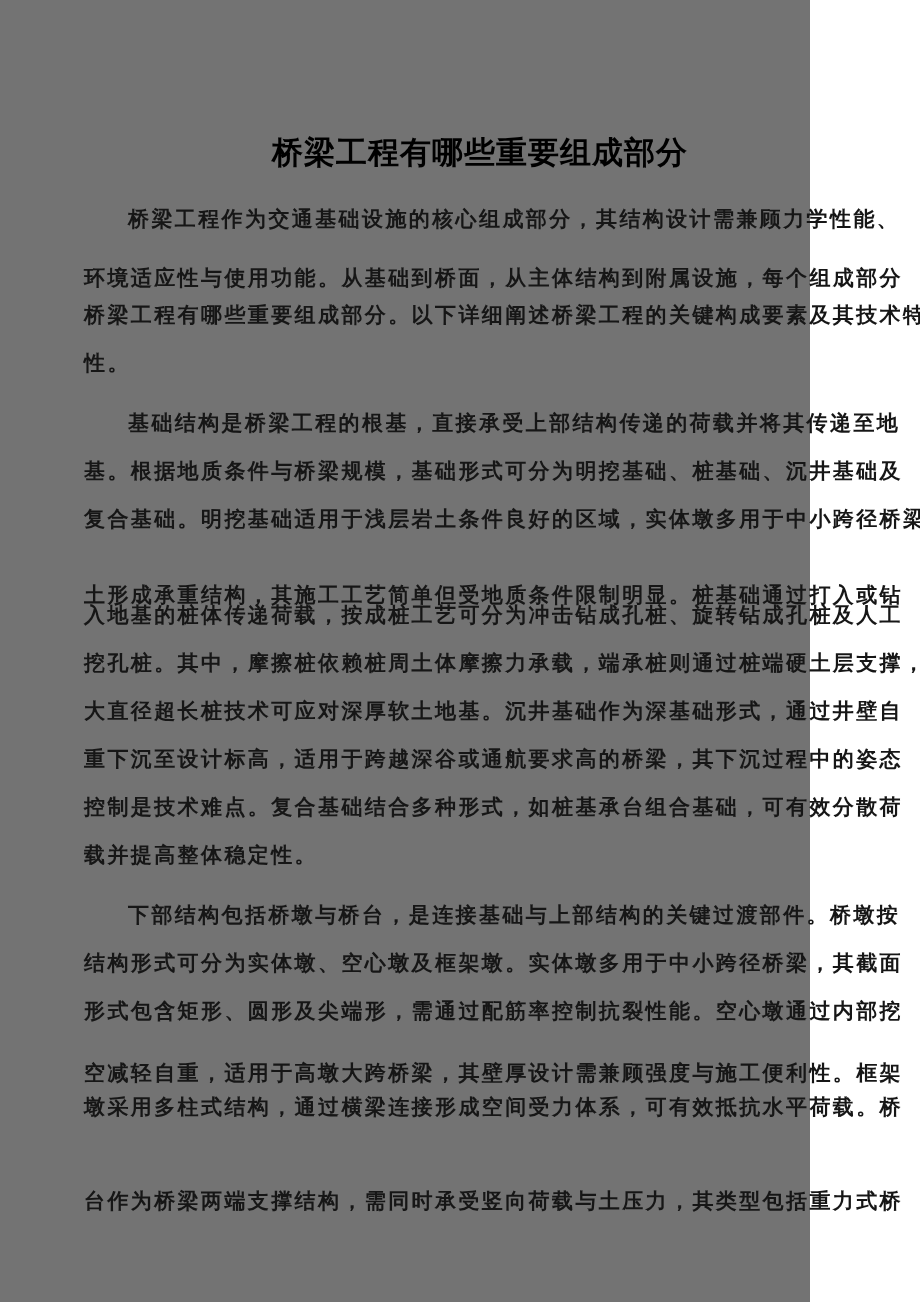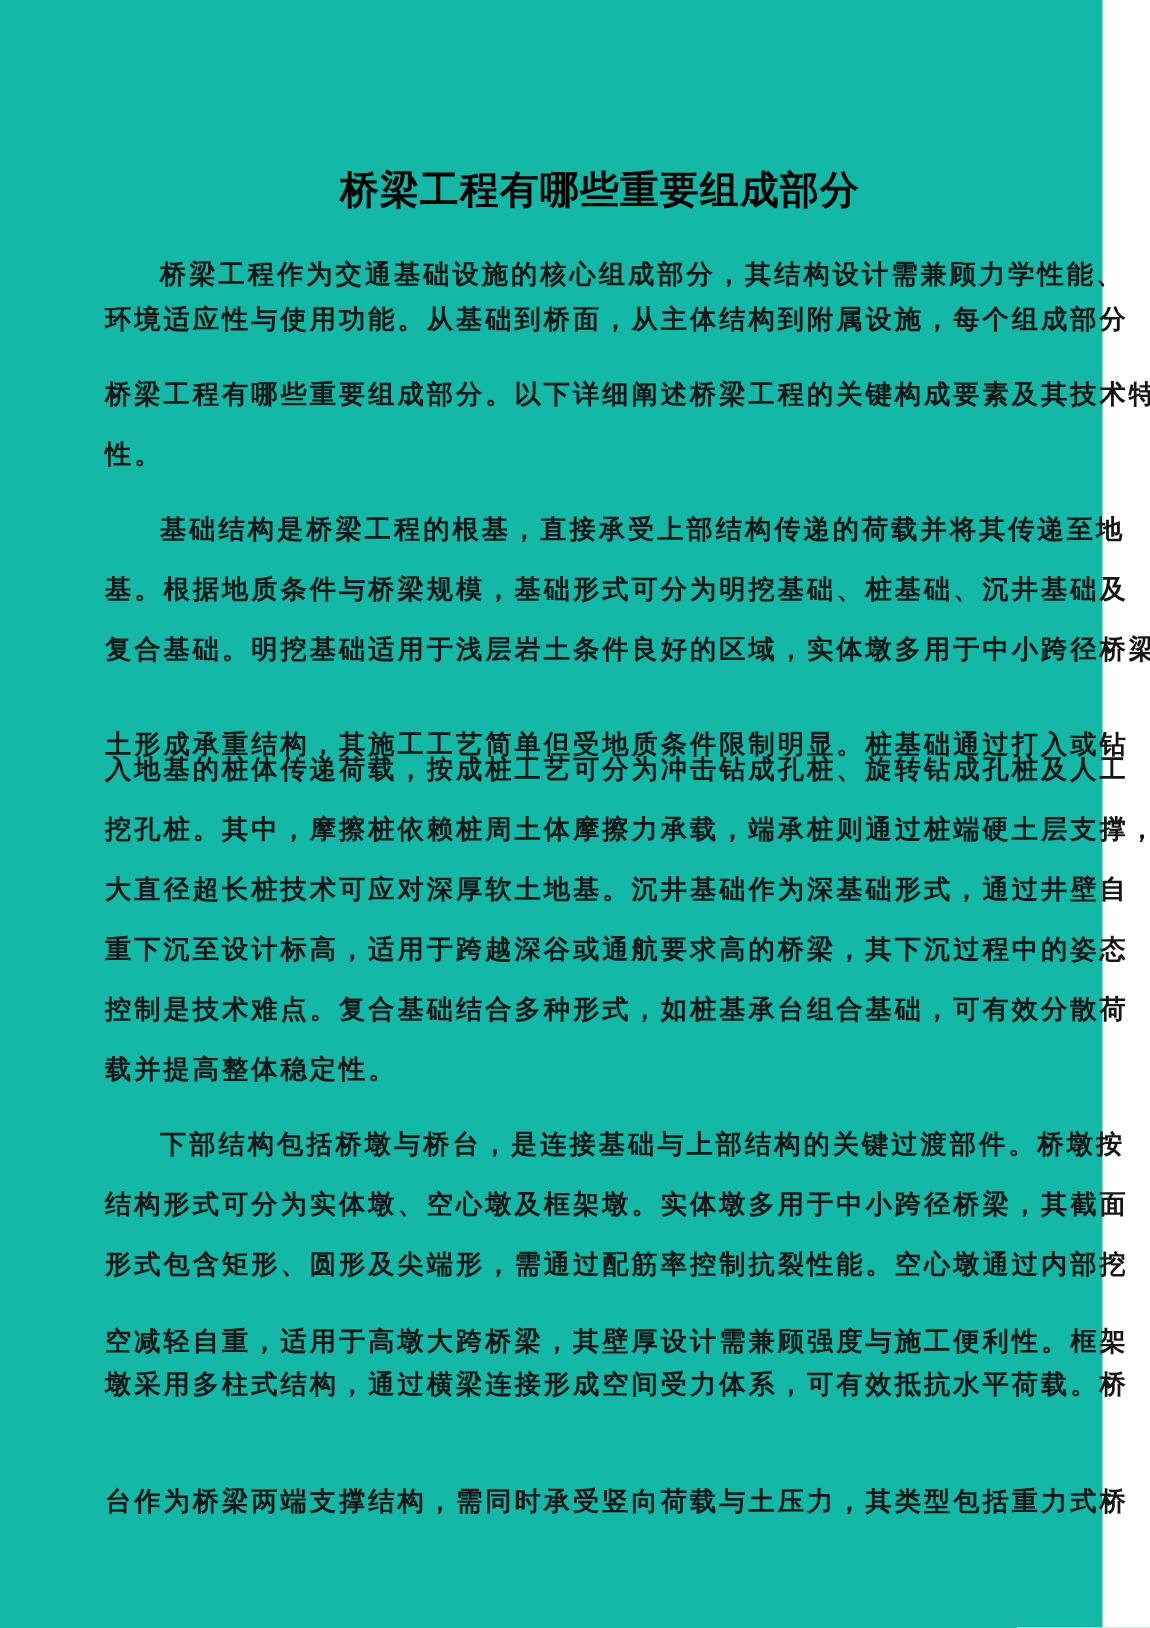--- a/index.html
+++ b/index.html
@@ -11,23 +11,23 @@
       width: 920px;
       height: 1302px;
       position: relative;
       overflow: hidden;
       font-family: "DejaVu Serif", "Liberation Serif", serif;
       color: #111111;
     }
     .page {
       position: absolute;
       left: 0; top: 0;
-      width: 882px;
+      width: 810px;
       height: 1302px;
-      background: #14b8a6;
+      background: #737373;
     }
     .title {
       position: absolute;
       left: 272px;
       top: 128px;
       width: 460px;
       height: 48px;
       font-family: "DejaVu Sans", "Liberation Sans", sans-serif;
       font-weight: bold;
       font-size: 31px;
@@ -51,21 +51,21 @@
   </style>
 </head>
 <body>
 
 <div class="page">
 
   <h1 class="title" style="margin:0;">桥梁工程有哪些重要组成部分</h1>
 
   <div>
     <div class="line indent" style="top:199px;">桥梁工程作为交通基础设施的核心组成部分，其结构设计需兼顾力学性能、</div>
-    <div class="line" style="top:235px;text-align:right;">环境适应性与使用功能。从基础到桥面，从主体结构到附属设施，每个组成部分</div>
+    <div class="line" style="top:258px;text-align:right;">环境适应性与使用功能。从基础到桥面，从主体结构到附属设施，每个组成部分</div>
     <div class="line" style="top:295px;">桥梁工程有哪些重要组成部分。以下详细阐述桥梁工程的关键构成要素及其技术特</div>
     <div class="line" style="top:343px;">性。</div>
   </div>
 
   <div>
     <div class="line indent" style="top:403px;">基础结构是桥梁工程的根基，直接承受上部结构传递的荷载并将其传递至地</div>
     <div class="line" style="top:451px;text-align:right;">基。根据地质条件与桥梁规模，基础形式可分为明挖基础、桩基础、沉井基础及</div>
     <div class="line" style="top:499px;">复合基础。明挖基础适用于浅层岩土条件良好的区域，实体墩多用于中小跨径桥梁</div>
     <div class="line" style="top:547px;margin-top:28px;">土形成承重结构，其施工工艺简单但受地质条件限制明显。桩基础通过打入或钻</div>
     <div class="line" style="top:595px;">入地基的桩体传递荷载，按成桩工艺可分为冲击钻成孔桩、旋转钻成孔桩及人工</div>

